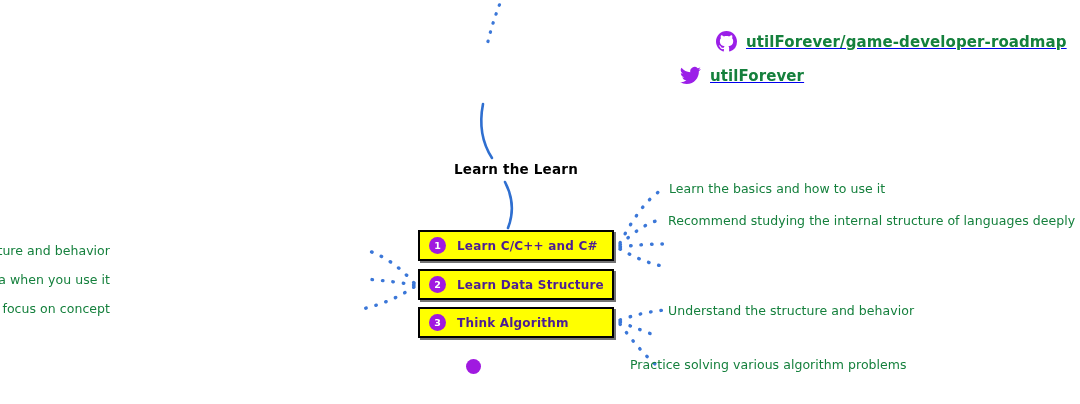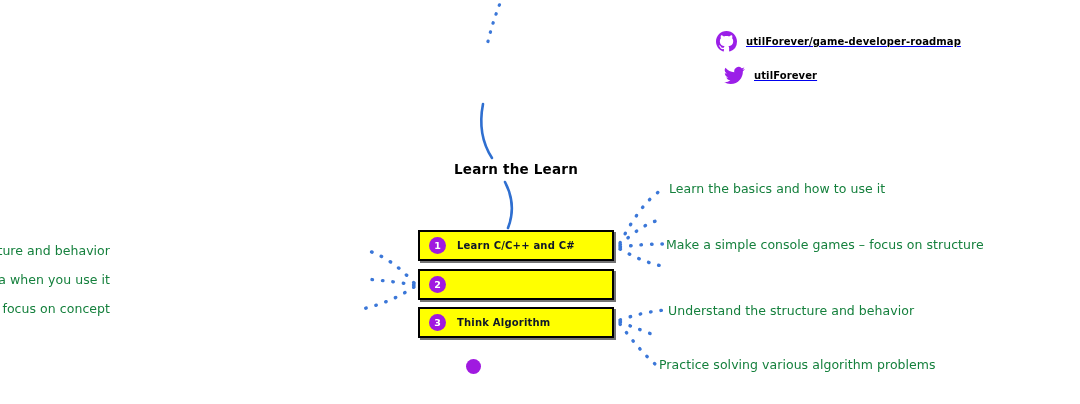--- a/index.html
+++ b/index.html
@@ -59,28 +59,28 @@
     align-items: center;
     gap: 9px;
   }
   .social .ico {
     width: 21px;
     height: 21px;
     display: block;
     flex: 0 0 auto;
   }
   .social .lbl {
-    font-size: 10px;
-    font-weight: bold;
-    color: #000000;
+    font-size: 15px;
+    font-weight: bold;
+    color: #15803d;
     letter-spacing: 0.1px;
     white-space: nowrap;
   }
   #social-github { left: 716px; top: 31px; }
-  #social-twitter { left: 724px; top: 65px; text-align: center; }
+  #social-twitter { left: 680px; top: 65px; text-align: center; }
 
   
   .node {
     position: absolute;
     left: 418px;
     width: 196px;
     height: 31px;
     background: #ffff00;
     border: 2.5px solid #000000;
     box-sizing: border-box;
@@ -100,23 +100,23 @@
     font-size: 9.5px;
     font-weight: bold;
     display: flex;
     align-items: center;
     justify-content: center;
     margin-left: 9px;
     flex: 0 0 auto;
   }
   .node .node-label {
     margin-left: 11px;
-    font-size: 10px;
-    font-weight: bold;
-    color: #0f172a;
+    font-size: 12px;
+    font-weight: bold;
+    color: #4c1d95;
     letter-spacing: 0.2px;
     white-space: nowrap;
     text-align: right;
   }
 
   
   .note {
     position: absolute;
     font-size: 12.5px;
     color: #15803d;
@@ -127,21 +127,21 @@
   .note-left  { text-align: right; }
 
   
   #note-r1-0 { left: 669px; top: 181px; }
   #note-r1-1 { left: 668px; top: 213px; }
   #note-r1-2 { left: 666px; top: 237px; }
   #note-r1-3 { left: 665px; top: 259px; }
   
   #note-r3-0 { left: 668px; top: 303px; }
   #note-r3-1 { left: 663px; top: 330px; }
-  #note-r3-2 { left: 659px; top: 357px; }
+  #note-r3-2 { left: 630px; top: 357px; }
   
   #note-l2-0 { right: 970px; top: 243px; }
   #note-l2-1 { right: 970px; top: 272px; }
   #note-l2-2 { right: 970px; top: 301px; }
 
   .terminal-dot {
     position: absolute;
     left: 466px;
     top: 359px;
     width: 15px;
@@ -207,28 +207,29 @@
     </svg>
     <span class="lbl">utilForever</span>
   </a>
 
   <div class="node" id="node-1">
     <span class="badge">1</span>
     <span class="node-label">Learn C/C++ and C#</span>
   </div>
   <div class="node" id="node-2">
     <span class="badge">2</span>
+    <span class="node-label">Learn Data Structure</span>
   </div>
   <div class="node" id="node-3">
     <span class="badge">3</span>
     <span class="node-label">Think Algorithm</span>
   </div>
 
   <div class="note note-right" id="note-r1-0">Learn the basics and how to use it</div>
-  <div class="note note-right" id="note-r1-2">Make a simple console games – focus on structure</div>
+  <div class="note note-right" id="note-r1-1">Recommend studying the internal structure of languages deeply</div>
 
   <div class="note note-left" id="note-l2-0">Understand the structure and behavior</div>
   <div class="note note-left" id="note-l2-1">Think about the property of data when you use it</div>
   <div class="note note-left" id="note-l2-2">Don't memorize the time complexity - focus on concept</div>
 
   <div class="note note-right" id="note-r3-0">Understand the structure and behavior</div>
   <div class="note note-right" id="note-r3-2">Practice solving various algorithm problems</div>
 
   <div class="terminal-dot"></div>
 

